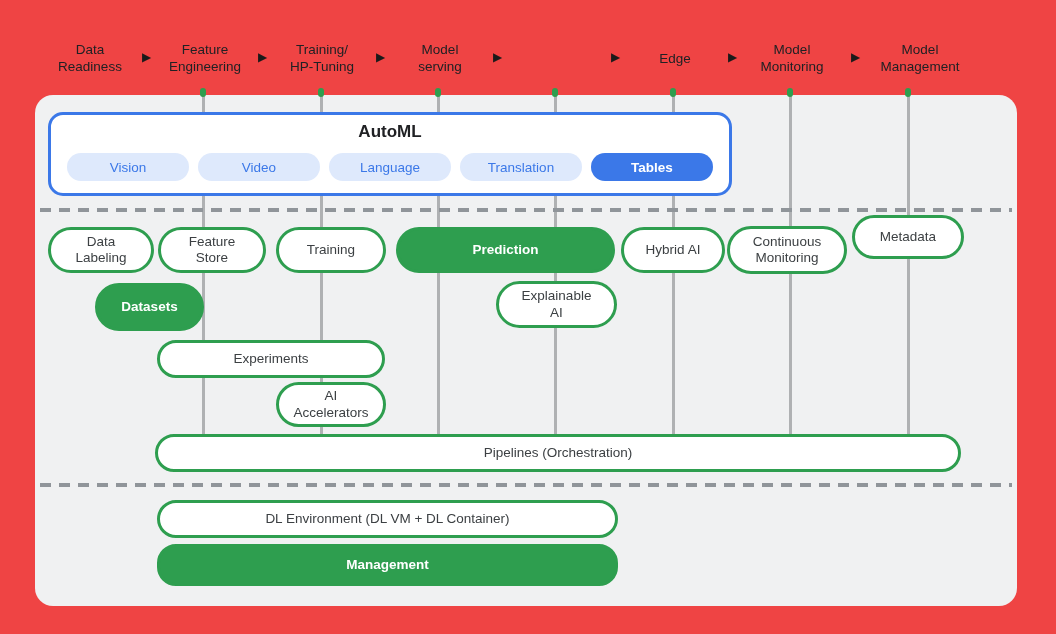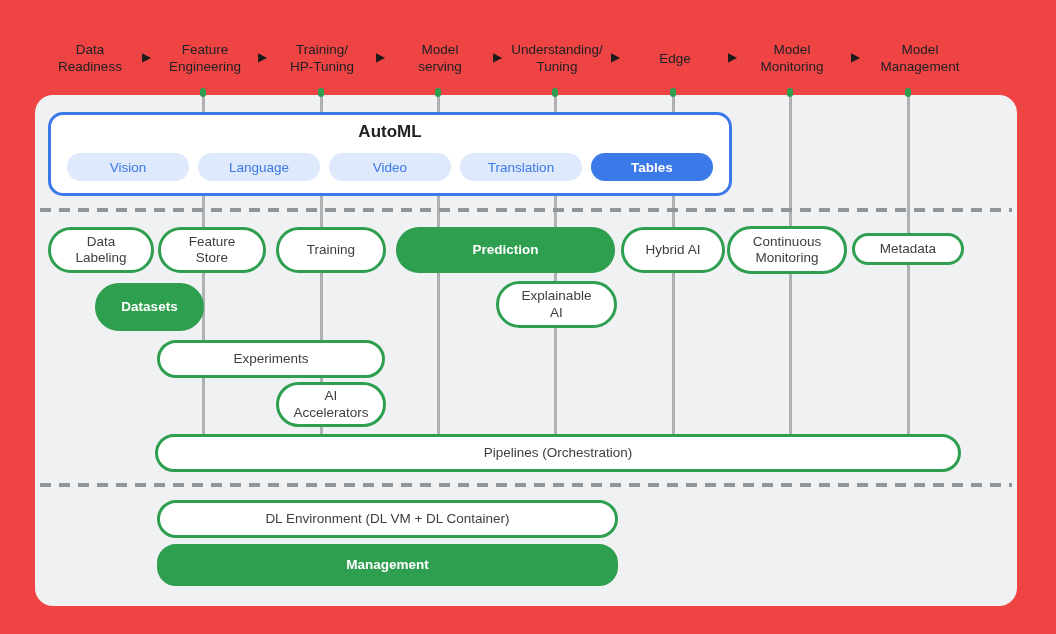--- a/index.html
+++ b/index.html
@@ -43,22 +43,20 @@
 <div class="canvas">
 
   <div class="stage" style="left:25px">Data
 Readiness</div>
   <div class="stage" style="left:140px">Feature
 Engineering</div>
   <div class="stage" style="left:257px">Training/
 HP-Tuning</div>
   <div class="stage" style="left:375px">Model
 serving</div>
-  <div class="stage" style="left:492px">Understanding/
-Tuning</div>
   <div class="stage" style="left:610px">Edge</div>
   <div class="stage" style="left:727px">Model
 Monitoring</div>
   <div class="stage" style="left:855px">Model
 Management</div>
 
   <div class="stage-arrow" style="left:142px">▶</div>
   <div class="stage-arrow" style="left:258px">▶</div>
   <div class="stage-arrow" style="left:376px">▶</div>
   <div class="stage-arrow" style="left:493px">▶</div>
@@ -83,37 +81,37 @@
   <div class="vdot" style="left:787px"></div>
   <div class="vdot" style="left:905px"></div>
 
   <div class="dashline" style="top:208px"></div>
   <div class="dashline" style="top:483px"></div>
 
   <div class="automl">
     <div class="automl-title">AutoML</div>
     <div class="chip-row">
       <div class="chip">Vision</div>
+      <div class="chip">Video</div>
       <div class="chip">Language</div>
-      <div class="chip">Video</div>
       <div class="chip">Translation</div>
       <div class="chip selected">Tables</div>
     </div>
   </div>
 
   <div class="pill" style="left:48px;top:227px;width:106px;height:46px">Data
 Labeling</div>
   <div class="pill" style="left:158px;top:227px;width:108px;height:46px">Feature
 Store</div>
   <div class="pill" style="left:276px;top:227px;width:110px;height:46px">Training</div>
   <div class="pill solid" style="left:396px;top:227px;width:219px;height:46px">Prediction</div>
   <div class="pill" style="left:621px;top:227px;width:104px;height:46px">Hybrid AI</div>
   <div class="pill" style="left:727px;top:226px;width:120px;height:48px">Continuous
 Monitoring</div>
-  <div class="pill" style="left:852px;top:233px;width:112px;height:32px">Metadata</div>
+  <div class="pill" style="left:852px;top:215px;width:112px;height:44px">Metadata</div>
 
   <div class="pill solid" style="left:95px;top:283px;width:109px;height:48px">Datasets</div>
   <div class="pill" style="left:496px;top:281px;width:121px;height:47px">Explainable
 AI</div>
 
   <div class="pill wide" style="left:157px;top:340px;width:228px;height:38px">Experiments</div>
   <div class="pill" style="left:276px;top:382px;width:110px;height:45px">AI
 Accelerators</div>
   <div class="pill wide" style="left:155px;top:434px;width:806px;height:38px">Pipelines (Orchestration)</div>
 

